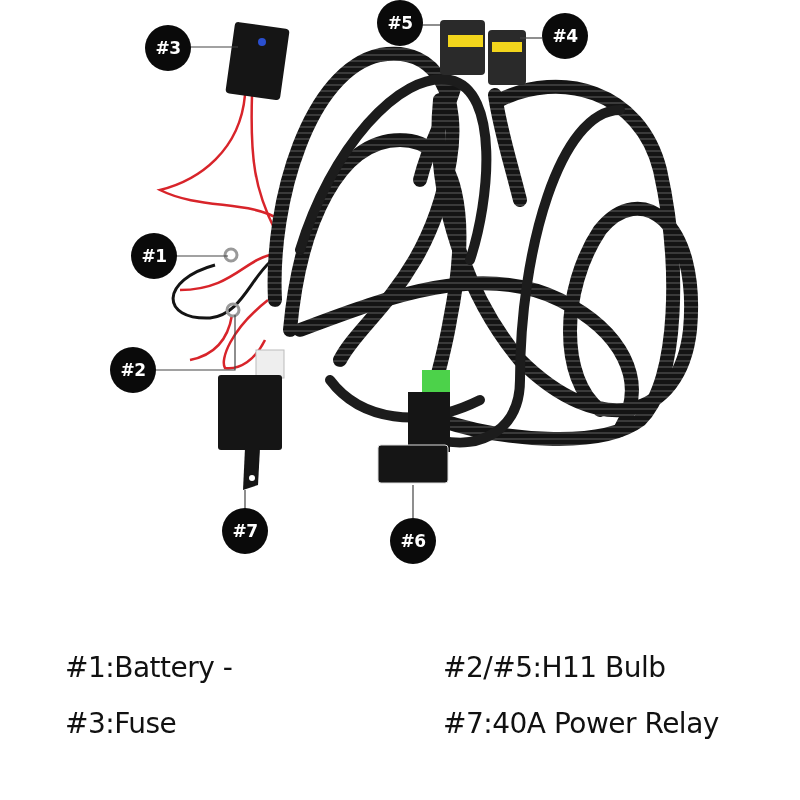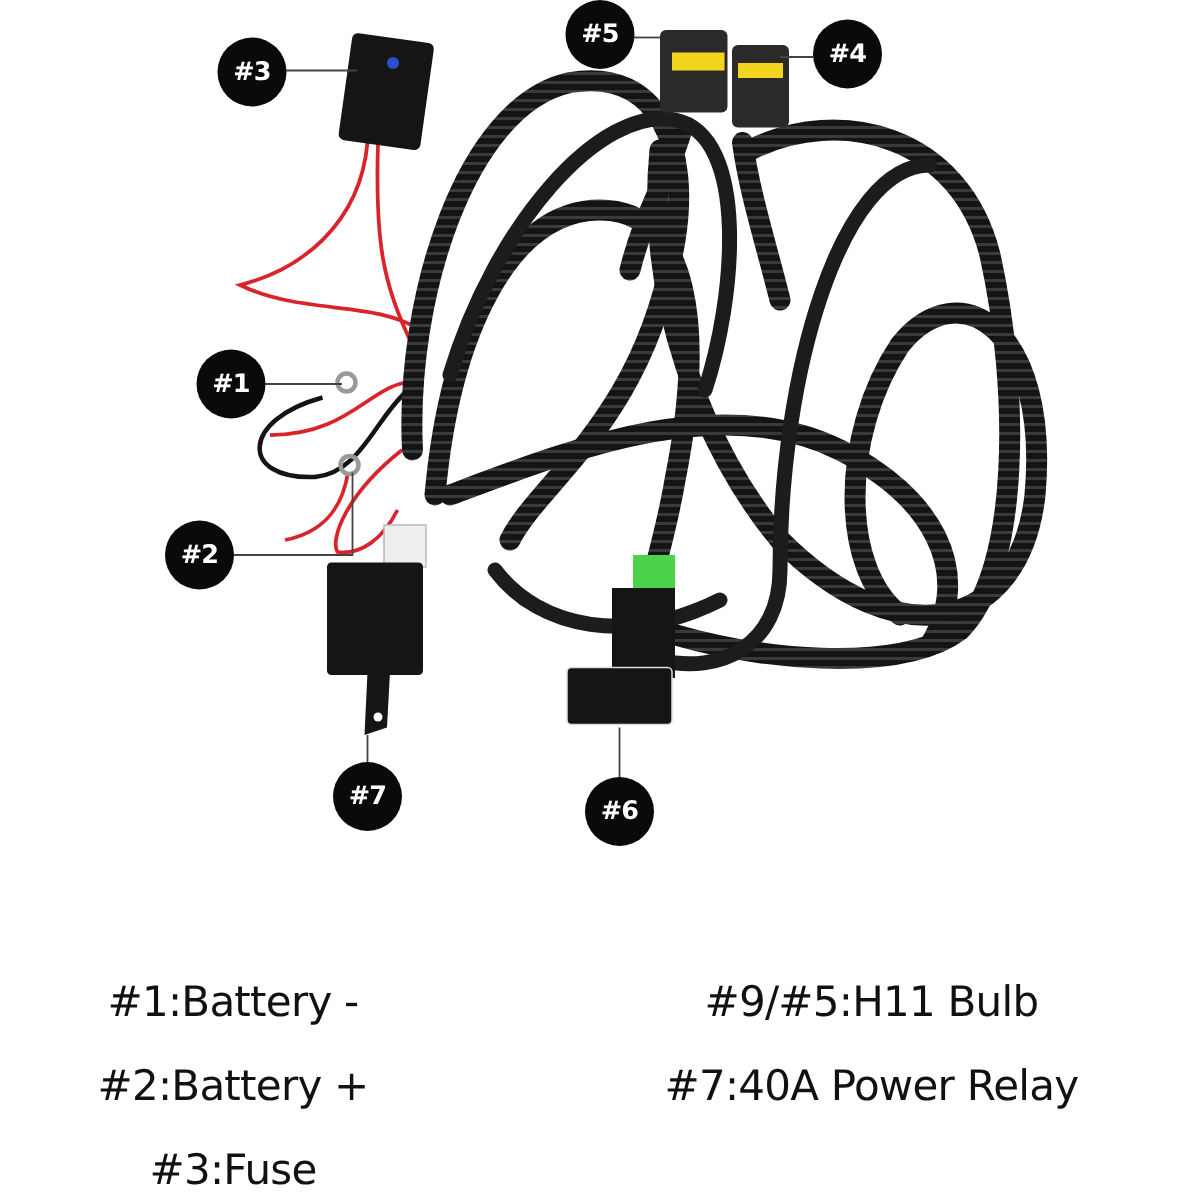--- a/index.html
+++ b/index.html
@@ -5,21 +5,21 @@
     html, body { margin: 0; padding: 0; background: #ffffff; }
     body { width: 800px; height: 800px; position: relative; overflow: hidden; font-family: "DejaVu Sans", sans-serif; }
     #diagram { position: absolute; left: 0; top: 0; width: 800px; height: 620px; }
     .callout {
       position: absolute; width: 46px; height: 46px; border-radius: 50%;
       background: #0a0a0a; color: #ffffff; font-weight: bold; font-size: 17px;
       display: flex; align-items: center; justify-content: center;
       font-family: "DejaVu Sans", sans-serif; letter-spacing: -0.5px;
     }
     .legend-col { position: absolute; top: 640px; }
-    .legend-item { font-family: "DejaVu Sans", sans-serif; font-size: 28px; color: #111; height: 56px; line-height: 56px; white-space: nowrap; letter-spacing: -0.5px; text-align: center; }
+    .legend-item { font-family: "DejaVu Sans", sans-serif; font-size: 28px; color: #111; height: 56px; line-height: 56px; white-space: nowrap; letter-spacing: -0.5px; }
   </style>
 </head>
 <body>
 
 <svg id="diagram" viewBox="0 0 800 620" xmlns="http://www.w3.org/2000/svg">
   <defs>
     <pattern id="corr" width="6" height="6" patternUnits="userSpaceOnUse">
       <rect width="6" height="6" fill="#141414"></rect>
       <rect width="6" height="2" fill="#3a3a3a"></rect>
     </pattern>
@@ -95,19 +95,18 @@
 <div class="callout" style="left:131px;top:233px;">#1</div>
 <div class="callout" style="left:110px;top:347px;">#2</div>
 <div class="callout" style="left:145px;top:25px;">#3</div>
 <div class="callout" style="left:542px;top:13px;">#4</div>
 <div class="callout" style="left:377px;top:0px;">#5</div>
 <div class="callout" style="left:390px;top:518px;">#6</div>
 <div class="callout" style="left:222px;top:508px;">#7</div>
 
 <div class="legend-col" style="left:65px;">
   <div class="legend-item">#1:Battery -</div>
-  <div class="legend-item">#2:Battery +</div>
   <div class="legend-item">#3:Fuse</div>
 </div>
 <div class="legend-col" style="left:443px;">
-  <div class="legend-item">#9/#5:H11 Bulb</div>
+  <div class="legend-item">#2/#5:H11 Bulb</div>
   <div class="legend-item">#7:40A Power Relay</div>
 </div>
 
 </body></html>

